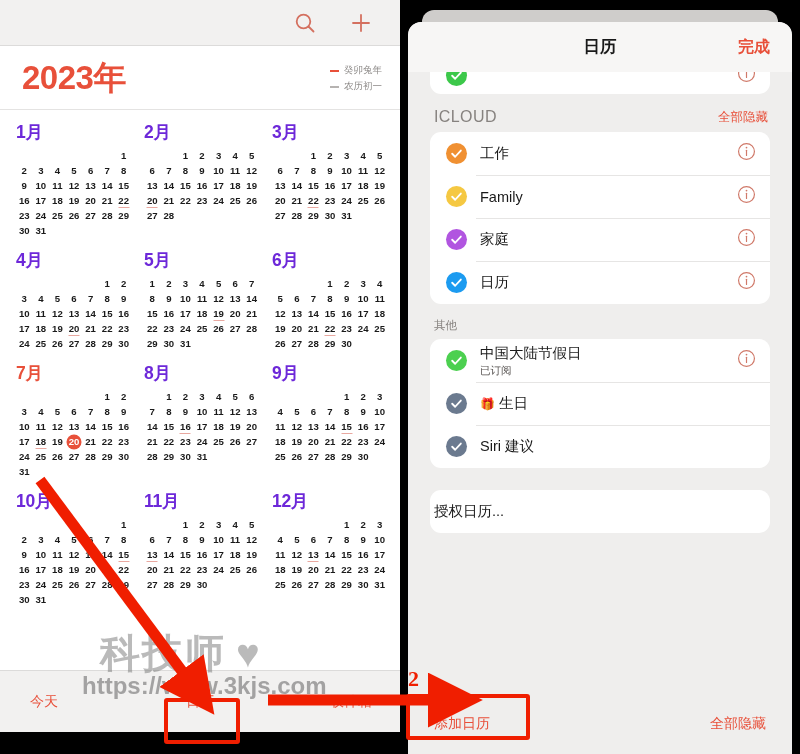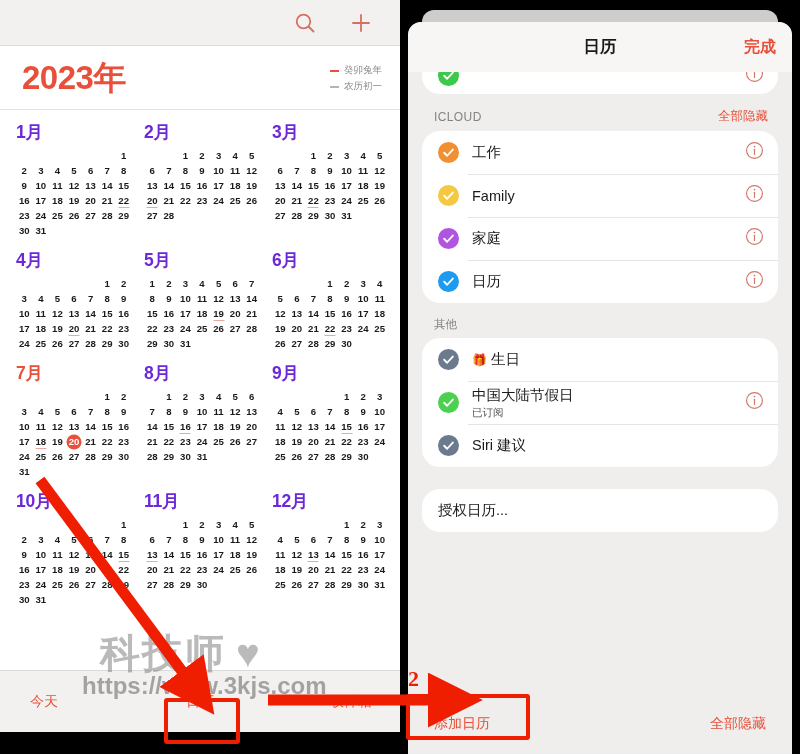--- a/index.html
+++ b/index.html
@@ -92,26 +92,26 @@
     background: #efeeed; border-radius: 13px 13px 0 0; overflow: hidden;
   }
   .r-header {
     position: relative; height: 50px;
     background: #f7f6f5;
     display: flex; align-items: center; justify-content: center;
     border-radius: 13px 13px 0 0;
     z-index: 5;
   }
   .r-title { font-size: 16.5px; font-weight: bold; color: #1a1a1a; }
-  .r-done { position: absolute; right: 16px; font-size: 16px; font-weight: bold; color: #e8503a; }
+  .r-done { position: absolute; right: 22px; font-size: 16px; font-weight: bold; color: #e8503a; }
 
   .r-scroll { position: absolute; top: 50px; left: 0; right: 0; bottom: 60px; overflow: hidden; }
 
   .card {
-    margin: 0 14px; background: #ffffff; border-radius: 18px; overflow: hidden;
+    margin: 0 22px; background: #ffffff; border-radius: 11px; overflow: hidden;
   }
   .row {
     position: relative; display: flex; align-items: center;
     min-height: 43px; padding: 4px 14px 4px 16px;
   }
   .row + .row::before {
     content: ""; position: absolute; left: 46px; right: 0; top: 0; height: 1px; background: #e6e5e4;
   }
   .check {
     width: 21px; height: 21px; border-radius: 50%; flex: 0 0 21px;
@@ -126,21 +126,21 @@
   .row-label { font-size: 14.5px; color: #1a1a1a; }
   .row-sub { font-size: 10.5px; color: #55514f; margin-top: 1px; }
   .gift { color: #e8503a; font-size: 13px; margin-right: 4px; }
   .info-icon { flex: 0 0 auto; margin-left: 8px; }
   .blur-bar { height: 8px; background: linear-gradient(90deg,#6e6c6b 0%,#a9a7a6 36%,#efefef 44%,#d9d9d9 62%,#3d3c3b 100%); width: 130px; border-radius: 1px; }
 
   .sec-head {
     display: flex; align-items: center; justify-content: space-between;
     padding: 14px 24px 6px 26px;
   }
-  .sec-title { font-size: 12px; color: #86827f; letter-spacing: 0.4px; }
+  .sec-title { font-size: 16px; color: #86827f; letter-spacing: 0.4px; }
   .sec-action { font-size: 12.5px; color: #e8503a; }
   .sec-title-cn { font-size: 11.5px; color: #86827f; }
 
   .r-bottombar {
     position: absolute; bottom: 0; left: 0; right: 0; height: 60px;
     background: #efeeed;
     display: flex; align-items: center;
   }
   .rb-add { position: absolute; left: 26px; font-size: 14px; color: #e8503a; }
   .rb-hide { position: absolute; right: 26px; font-size: 14px; color: #e8503a; }
@@ -774,30 +774,20 @@
                     <line x1="12" y1="10.5" x2="12" y2="17" stroke-linecap="round"></line>
                     <circle cx="12" cy="7" r="1.1" fill="#d07a6a" stroke="none"></circle>
                   </svg></span>
               </div>
             </div>
             <div class="sec-head">
               <div class="sec-title-cn">其他</div>
             </div>
             <div class="card">
               <div class="row">
-                <span class="check" style="background: rgb(107, 122, 143);">
-                  <svg width="13" height="13" viewBox="0 0 24 24" fill="none" stroke="#fff" stroke-width="3.4" stroke-linecap="round" stroke-linejoin="round">
-                    <polyline points="4,12.5 9.5,18 20,6.5"></polyline>
-                  </svg>
-                </span>
-                <span class="row-text">
-                  <div class="row-label"><span class="gift" style="font-size: 12px;">🎁</span><span>生日</span></div>
-                </span>
-              </div>
-              <div class="row">
                 <span class="check" style="background: rgb(76, 208, 80);">
                   <svg width="13" height="13" viewBox="0 0 24 24" fill="none" stroke="#fff" stroke-width="3.4" stroke-linecap="round" stroke-linejoin="round">
                     <polyline points="4,12.5 9.5,18 20,6.5"></polyline>
                   </svg>
                 </span>
                 <span class="row-text">
                   <div class="row-label">中国大陆节假日</div>
                   <div class="row-sub">已订阅</div>
                 </span>
                 <span class="info-icon"><svg width="19" height="19" viewBox="0 0 24 24" fill="none" stroke="#d07a6a" stroke-width="1.5">
@@ -806,29 +796,39 @@
                     <circle cx="12" cy="7" r="1.1" fill="#d07a6a" stroke="none"></circle>
                   </svg></span>
               </div>
               <div class="row">
                 <span class="check" style="background: rgb(107, 122, 143);">
                   <svg width="13" height="13" viewBox="0 0 24 24" fill="none" stroke="#fff" stroke-width="3.4" stroke-linecap="round" stroke-linejoin="round">
                     <polyline points="4,12.5 9.5,18 20,6.5"></polyline>
                   </svg>
                 </span>
                 <span class="row-text">
+                  <div class="row-label"><span class="gift" style="font-size: 12px;">🎁</span><span>生日</span></div>
+                </span>
+              </div>
+              <div class="row">
+                <span class="check" style="background: rgb(107, 122, 143);">
+                  <svg width="13" height="13" viewBox="0 0 24 24" fill="none" stroke="#fff" stroke-width="3.4" stroke-linecap="round" stroke-linejoin="round">
+                    <polyline points="4,12.5 9.5,18 20,6.5"></polyline>
+                  </svg>
+                </span>
+                <span class="row-text">
                   <div class="row-label">Siri 建议</div>
                 </span>
               </div>
             </div>
           </div>
 
 
         <div class="card" style="margin-top:22px;">
-          <div class="row" style="padding-left:16px;">
+          <div class="row" style="padding-left:4px;">
             <span class="row-label">授权日历...</span>
           </div>
         </div>
       </div>
 
       <div class="r-bottombar">
         <div class="rb-add">添加日历</div>
         <div class="rb-hide">全部隐藏</div>
       </div>
     </div>

